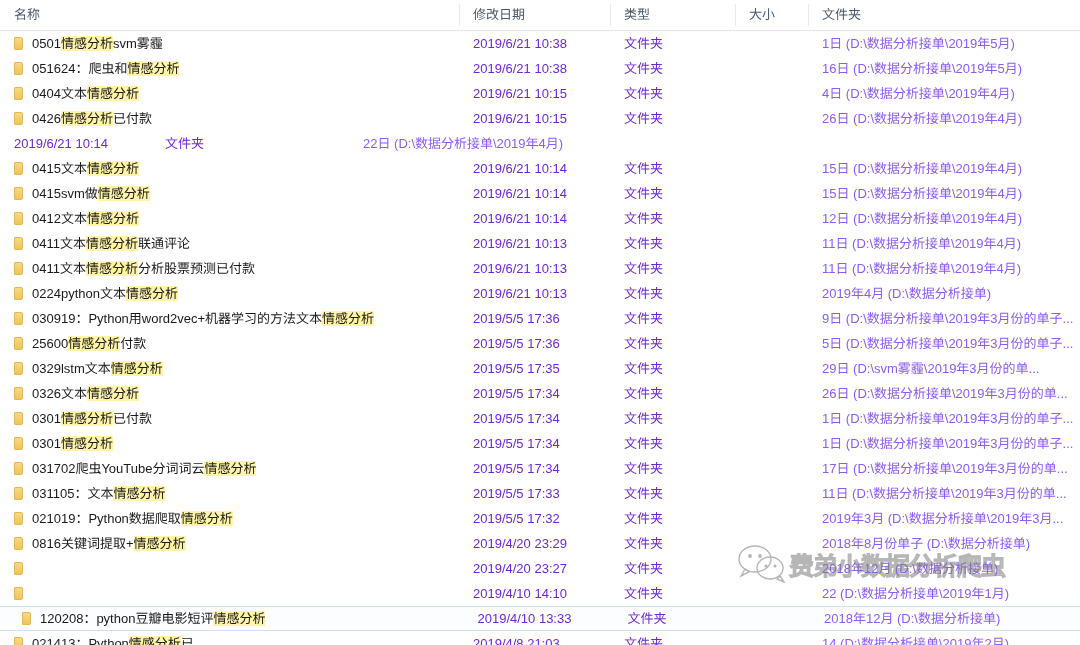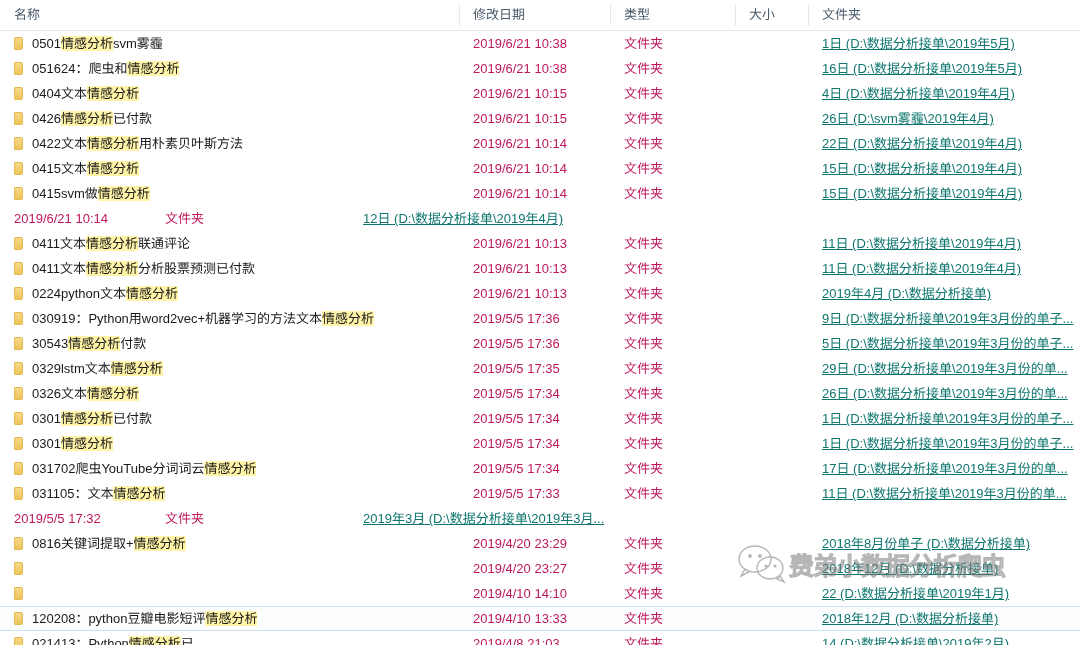--- a/index.html
+++ b/index.html
@@ -62,43 +62,43 @@
     height: 25px;
     align-items: center;
     box-sizing: border-box;
     border-top: 1px solid transparent;
     border-bottom: 1px solid transparent;
   }
   .row.selected {
     border-top: 1px solid #cfe2f3;
     border-bottom: 1px solid #cfe2f3;
     background: #fcfdff;
+    padding-left: 8px;
   }
   .cell {
     box-sizing: border-box;
     height: 23px;
     line-height: 23px;
     padding-left: 14px;
     white-space: nowrap;
     overflow: hidden;
     font-size: 13px;
   }
   .cell.name {
     display: flex;
     align-items: center;
     padding-left: 14px;
     color: #1a1a1a;
   }
   .cell.date, .cell.type {
-    color: #be185d;
+    color: #6d28d9;
   }
   .cell.folder {
-    color: #0f766e;
+    color: #8b5cf6;
     text-overflow: ellipsis;
-    text-decoration: underline;
   }
 
   
   .folder-icon {
     width: 9px;
     height: 13px;
     margin-right: 9px;
     flex: 0 0 auto;
     background: linear-gradient(180deg, #f7d98a 0%, #f3cf73 45%, #edc45c 100%);
     border: 1px solid #e4b94e;
@@ -184,27 +184,23 @@
       <div class="cell folder col-folder">4日 (D:\数据分析接单\2019年4月)</div>
     </div>
     <div class="row">
       <div class="cell name col-name">
         <span class="folder-icon"></span>
         <span class="name-text"><span>0426</span><span class="hl">情感分析</span><span>已付款</span></span>
       </div>
       <div class="cell date col-date">2019/6/21 10:15</div>
       <div class="cell type col-type">文件夹</div>
       <div class="cell size col-size"></div>
-      <div class="cell folder col-folder">26日 (D:\svm雾霾\2019年4月)</div>
-    </div>
-    <div class="row">
-      <div class="cell name col-name">
-        <span class="folder-icon"></span>
-        <span class="name-text"><span>0422文本</span><span class="hl">情感分析</span><span>用朴素贝叶斯方法</span></span>
-      </div>
+      <div class="cell folder col-folder">26日 (D:\数据分析接单\2019年4月)</div>
+    </div>
+    <div class="row">
       <div class="cell date col-date">2019/6/21 10:14</div>
       <div class="cell type col-type">文件夹</div>
       <div class="cell size col-size"></div>
       <div class="cell folder col-folder">22日 (D:\数据分析接单\2019年4月)</div>
     </div>
     <div class="row">
       <div class="cell name col-name">
         <span class="folder-icon"></span>
         <span class="name-text"><span>0415文本</span><span class="hl">情感分析</span></span>
       </div>
@@ -217,20 +213,24 @@
       <div class="cell name col-name">
         <span class="folder-icon"></span>
         <span class="name-text"><span>0415svm做</span><span class="hl">情感分析</span></span>
       </div>
       <div class="cell date col-date">2019/6/21 10:14</div>
       <div class="cell type col-type">文件夹</div>
       <div class="cell size col-size"></div>
       <div class="cell folder col-folder">15日 (D:\数据分析接单\2019年4月)</div>
     </div>
     <div class="row">
+      <div class="cell name col-name">
+        <span class="folder-icon"></span>
+        <span class="name-text"><span>0412文本</span><span class="hl">情感分析</span></span>
+      </div>
       <div class="cell date col-date">2019/6/21 10:14</div>
       <div class="cell type col-type">文件夹</div>
       <div class="cell size col-size"></div>
       <div class="cell folder col-folder">12日 (D:\数据分析接单\2019年4月)</div>
     </div>
     <div class="row">
       <div class="cell name col-name">
         <span class="folder-icon"></span>
         <span class="name-text"><span>0411文本</span><span class="hl">情感分析</span><span>联通评论</span></span>
       </div>
@@ -265,36 +265,36 @@
         <span class="name-text"><span>030919：Python用word2vec+机器学习的方法文本</span><span class="hl">情感分析</span></span>
       </div>
       <div class="cell date col-date">2019/5/5 17:36</div>
       <div class="cell type col-type">文件夹</div>
       <div class="cell size col-size"></div>
       <div class="cell folder col-folder">9日 (D:\数据分析接单\2019年3月份的单子...</div>
     </div>
     <div class="row">
       <div class="cell name col-name">
         <span class="folder-icon"></span>
-        <span class="name-text"><span>30543</span><span class="hl">情感分析</span><span>付款</span></span>
+        <span class="name-text"><span>25600</span><span class="hl">情感分析</span><span>付款</span></span>
       </div>
       <div class="cell date col-date">2019/5/5 17:36</div>
       <div class="cell type col-type">文件夹</div>
       <div class="cell size col-size"></div>
       <div class="cell folder col-folder">5日 (D:\数据分析接单\2019年3月份的单子...</div>
     </div>
     <div class="row">
       <div class="cell name col-name">
         <span class="folder-icon"></span>
         <span class="name-text"><span>0329lstm文本</span><span class="hl">情感分析</span></span>
       </div>
       <div class="cell date col-date">2019/5/5 17:35</div>
       <div class="cell type col-type">文件夹</div>
       <div class="cell size col-size"></div>
-      <div class="cell folder col-folder">29日 (D:\数据分析接单\2019年3月份的单...</div>
+      <div class="cell folder col-folder">29日 (D:\svm雾霾\2019年3月份的单...</div>
     </div>
     <div class="row">
       <div class="cell name col-name">
         <span class="folder-icon"></span>
         <span class="name-text"><span>0326文本</span><span class="hl">情感分析</span></span>
       </div>
       <div class="cell date col-date">2019/5/5 17:34</div>
       <div class="cell type col-type">文件夹</div>
       <div class="cell size col-size"></div>
       <div class="cell folder col-folder">26日 (D:\数据分析接单\2019年3月份的单...</div>
@@ -333,20 +333,24 @@
       <div class="cell name col-name">
         <span class="folder-icon"></span>
         <span class="name-text"><span>031105：文本</span><span class="hl">情感分析</span></span>
       </div>
       <div class="cell date col-date">2019/5/5 17:33</div>
       <div class="cell type col-type">文件夹</div>
       <div class="cell size col-size"></div>
       <div class="cell folder col-folder">11日 (D:\数据分析接单\2019年3月份的单...</div>
     </div>
     <div class="row">
+      <div class="cell name col-name">
+        <span class="folder-icon"></span>
+        <span class="name-text"><span>021019：Python数据爬取</span><span class="hl">情感分析</span></span>
+      </div>
       <div class="cell date col-date">2019/5/5 17:32</div>
       <div class="cell type col-type">文件夹</div>
       <div class="cell size col-size"></div>
       <div class="cell folder col-folder">2019年3月 (D:\数据分析接单\2019年3月...</div>
     </div>
     <div class="row">
       <div class="cell name col-name">
         <span class="folder-icon"></span>
         <span class="name-text"><span>0816关键词提取+</span><span class="hl">情感分析</span></span>
       </div>

